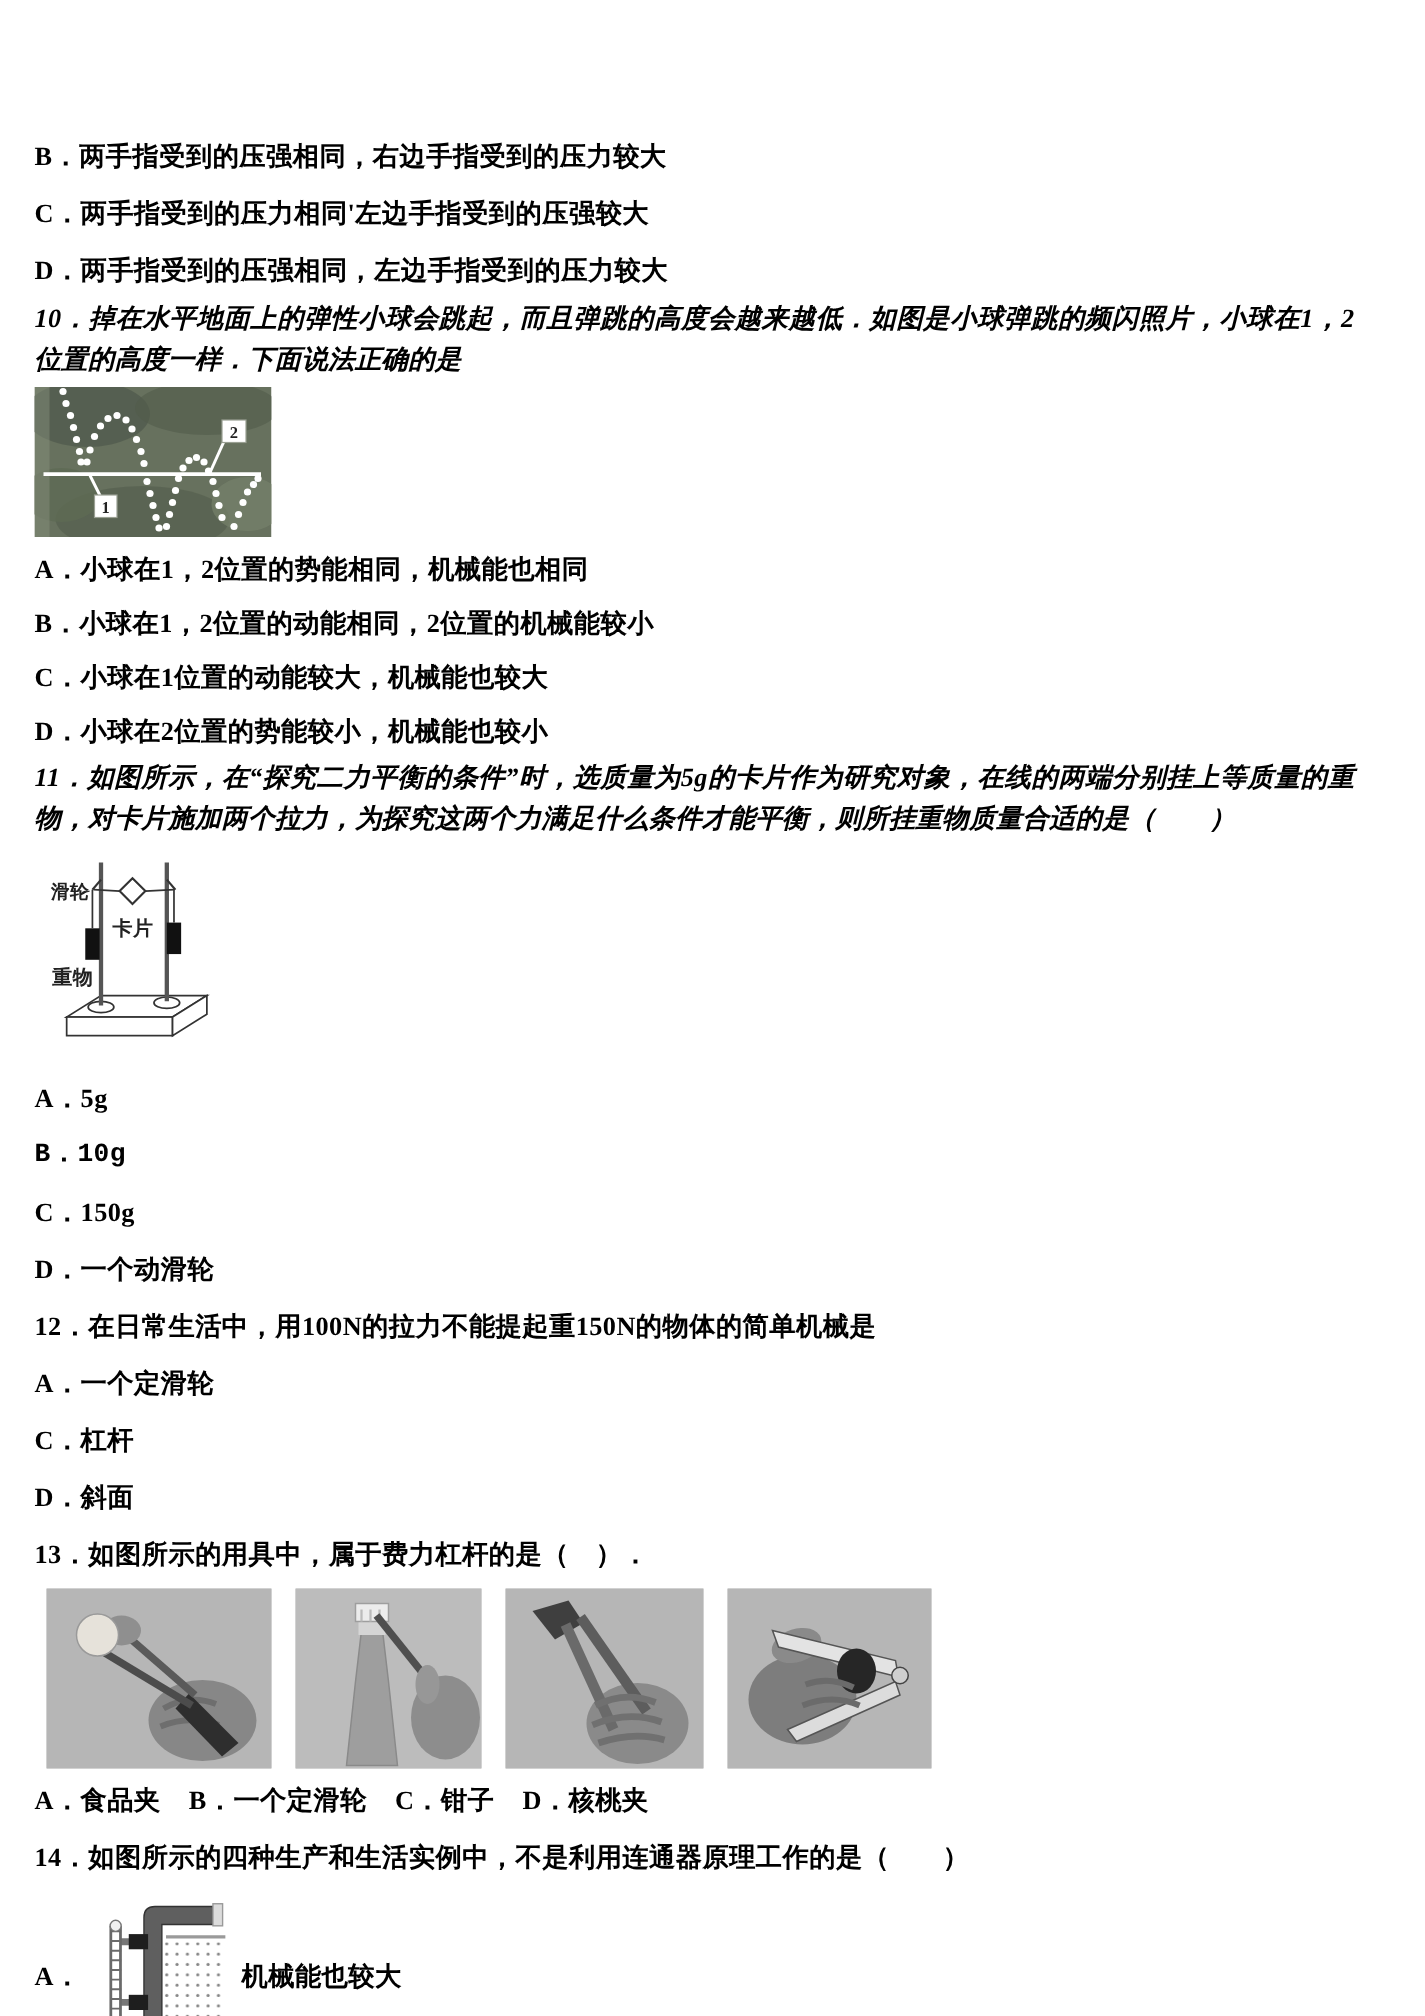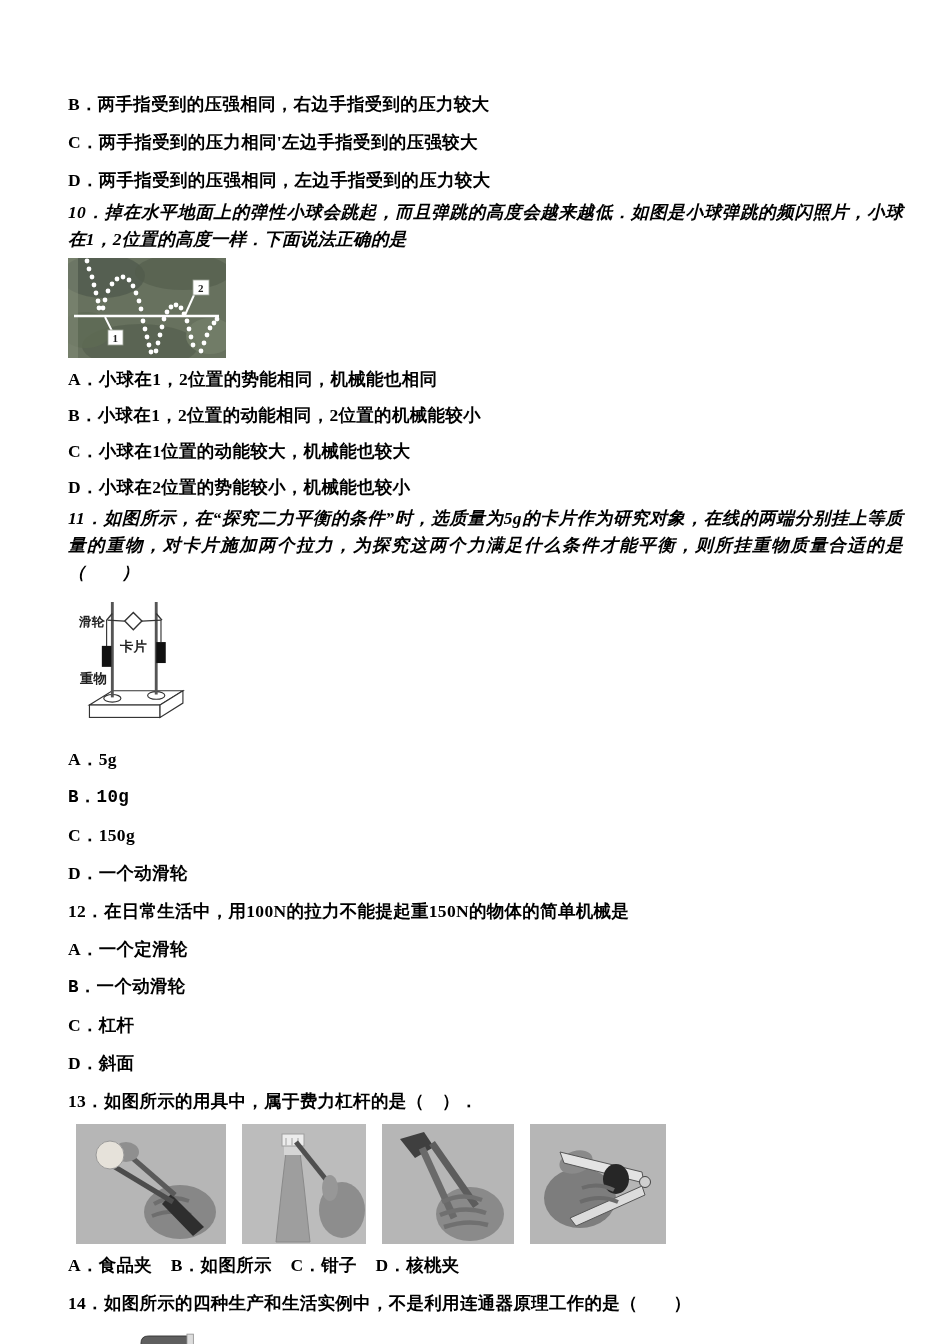--- a/index.html
+++ b/index.html
@@ -1,19 +1,19 @@
 <!DOCTYPE html>
 <html><head>
 <meta charset="utf-8">
 <style>
   html,body{margin:0;padding:0;background:#ffffff;}
   body{width:950px;height:1344px;overflow:hidden;}
   .doc{
     box-sizing:border-box;width:950px;height:1344px;
-    padding:85px 47px 0 68px;
+    padding:85px 47px 0 23px;
     font-family:"Liberation Serif","DejaVu Serif",serif;
     font-weight:700;color:#000;font-size:17.5px;letter-spacing:.3px;
   }
   p{margin:0;}
   .ln{line-height:38px;}
   .ln34{line-height:36px;}
   .para{line-height:27px;text-align:justify;font-style:italic;}
   svg{display:block;}
   .fig-ball{margin:5px 0 3px 0;width:158px;height:100px;}
   .fig-pulley{margin:8px 0 6px 10px;width:124px;height:140px;}
@@ -135,21 +135,20 @@
     <span class="c c1">A．5g</span>
     <span class="c c2">B．10g</span>
     <span class="c c3">C．150g</span>
     <span class="c">D．一个动滑轮</span>
   </div>
 
   <p class="ln">12．在日常生活中，用100N的拉力不能提起重150N的物体的简单机械是</p>
 
   <div class="optgrid">
     <span class="c c1">A．一个定滑轮</span>
-    <span class="c c2">B．一个动滑轮</span>
     <span class="c c3">C．杠杆</span>
     <span class="c">D．斜面</span>
   </div>
 
   <p class="ln">13．如图所示的用具中，属于费力杠杆的是（　）．</p>
 
   <div class="photos">
     <svg class="photo" width="150" height="120" viewBox="0 0 150 120">
       <rect width="150" height="120" fill="#b6b6b6"></rect>
       <ellipse cx="104" cy="88" rx="36" ry="27" fill="#878787"></ellipse>
@@ -191,21 +190,21 @@
       <polygon points="40,94 112,62 115,71 46,102" fill="#dcdcdc" stroke="#555"></polygon>
       <circle cx="115" cy="58" r="5.5" fill="#cfcfcf" stroke="#444"></circle>
       <ellipse cx="86" cy="55" rx="13" ry="15" fill="#262626"></ellipse>
       <path d="M52,64 Q68,58 84,66" stroke="#6b6b6b" stroke-width="4" fill="none"></path>
       <path d="M50,78 Q70,70 88,78" stroke="#6b6b6b" stroke-width="4" fill="none"></path>
     </svg>
   </div>
 
   <div class="q13opts">
     <span>A．食品夹</span>
-    <span>B．如图所示</span>
+    <span>B．一个定滑轮</span>
     <span>C．钳子</span>
     <span>D．核桃夹</span>
   </div>
 
   <p class="ln">14．如图所示的四种生产和生活实例中，不是利用连通器原理工作的是（　　）</p>
 
   <div class="q14row">
     <span class="alabel">A．</span>
     <svg width="92" height="104" viewBox="0 0 100 112">
       <defs>

